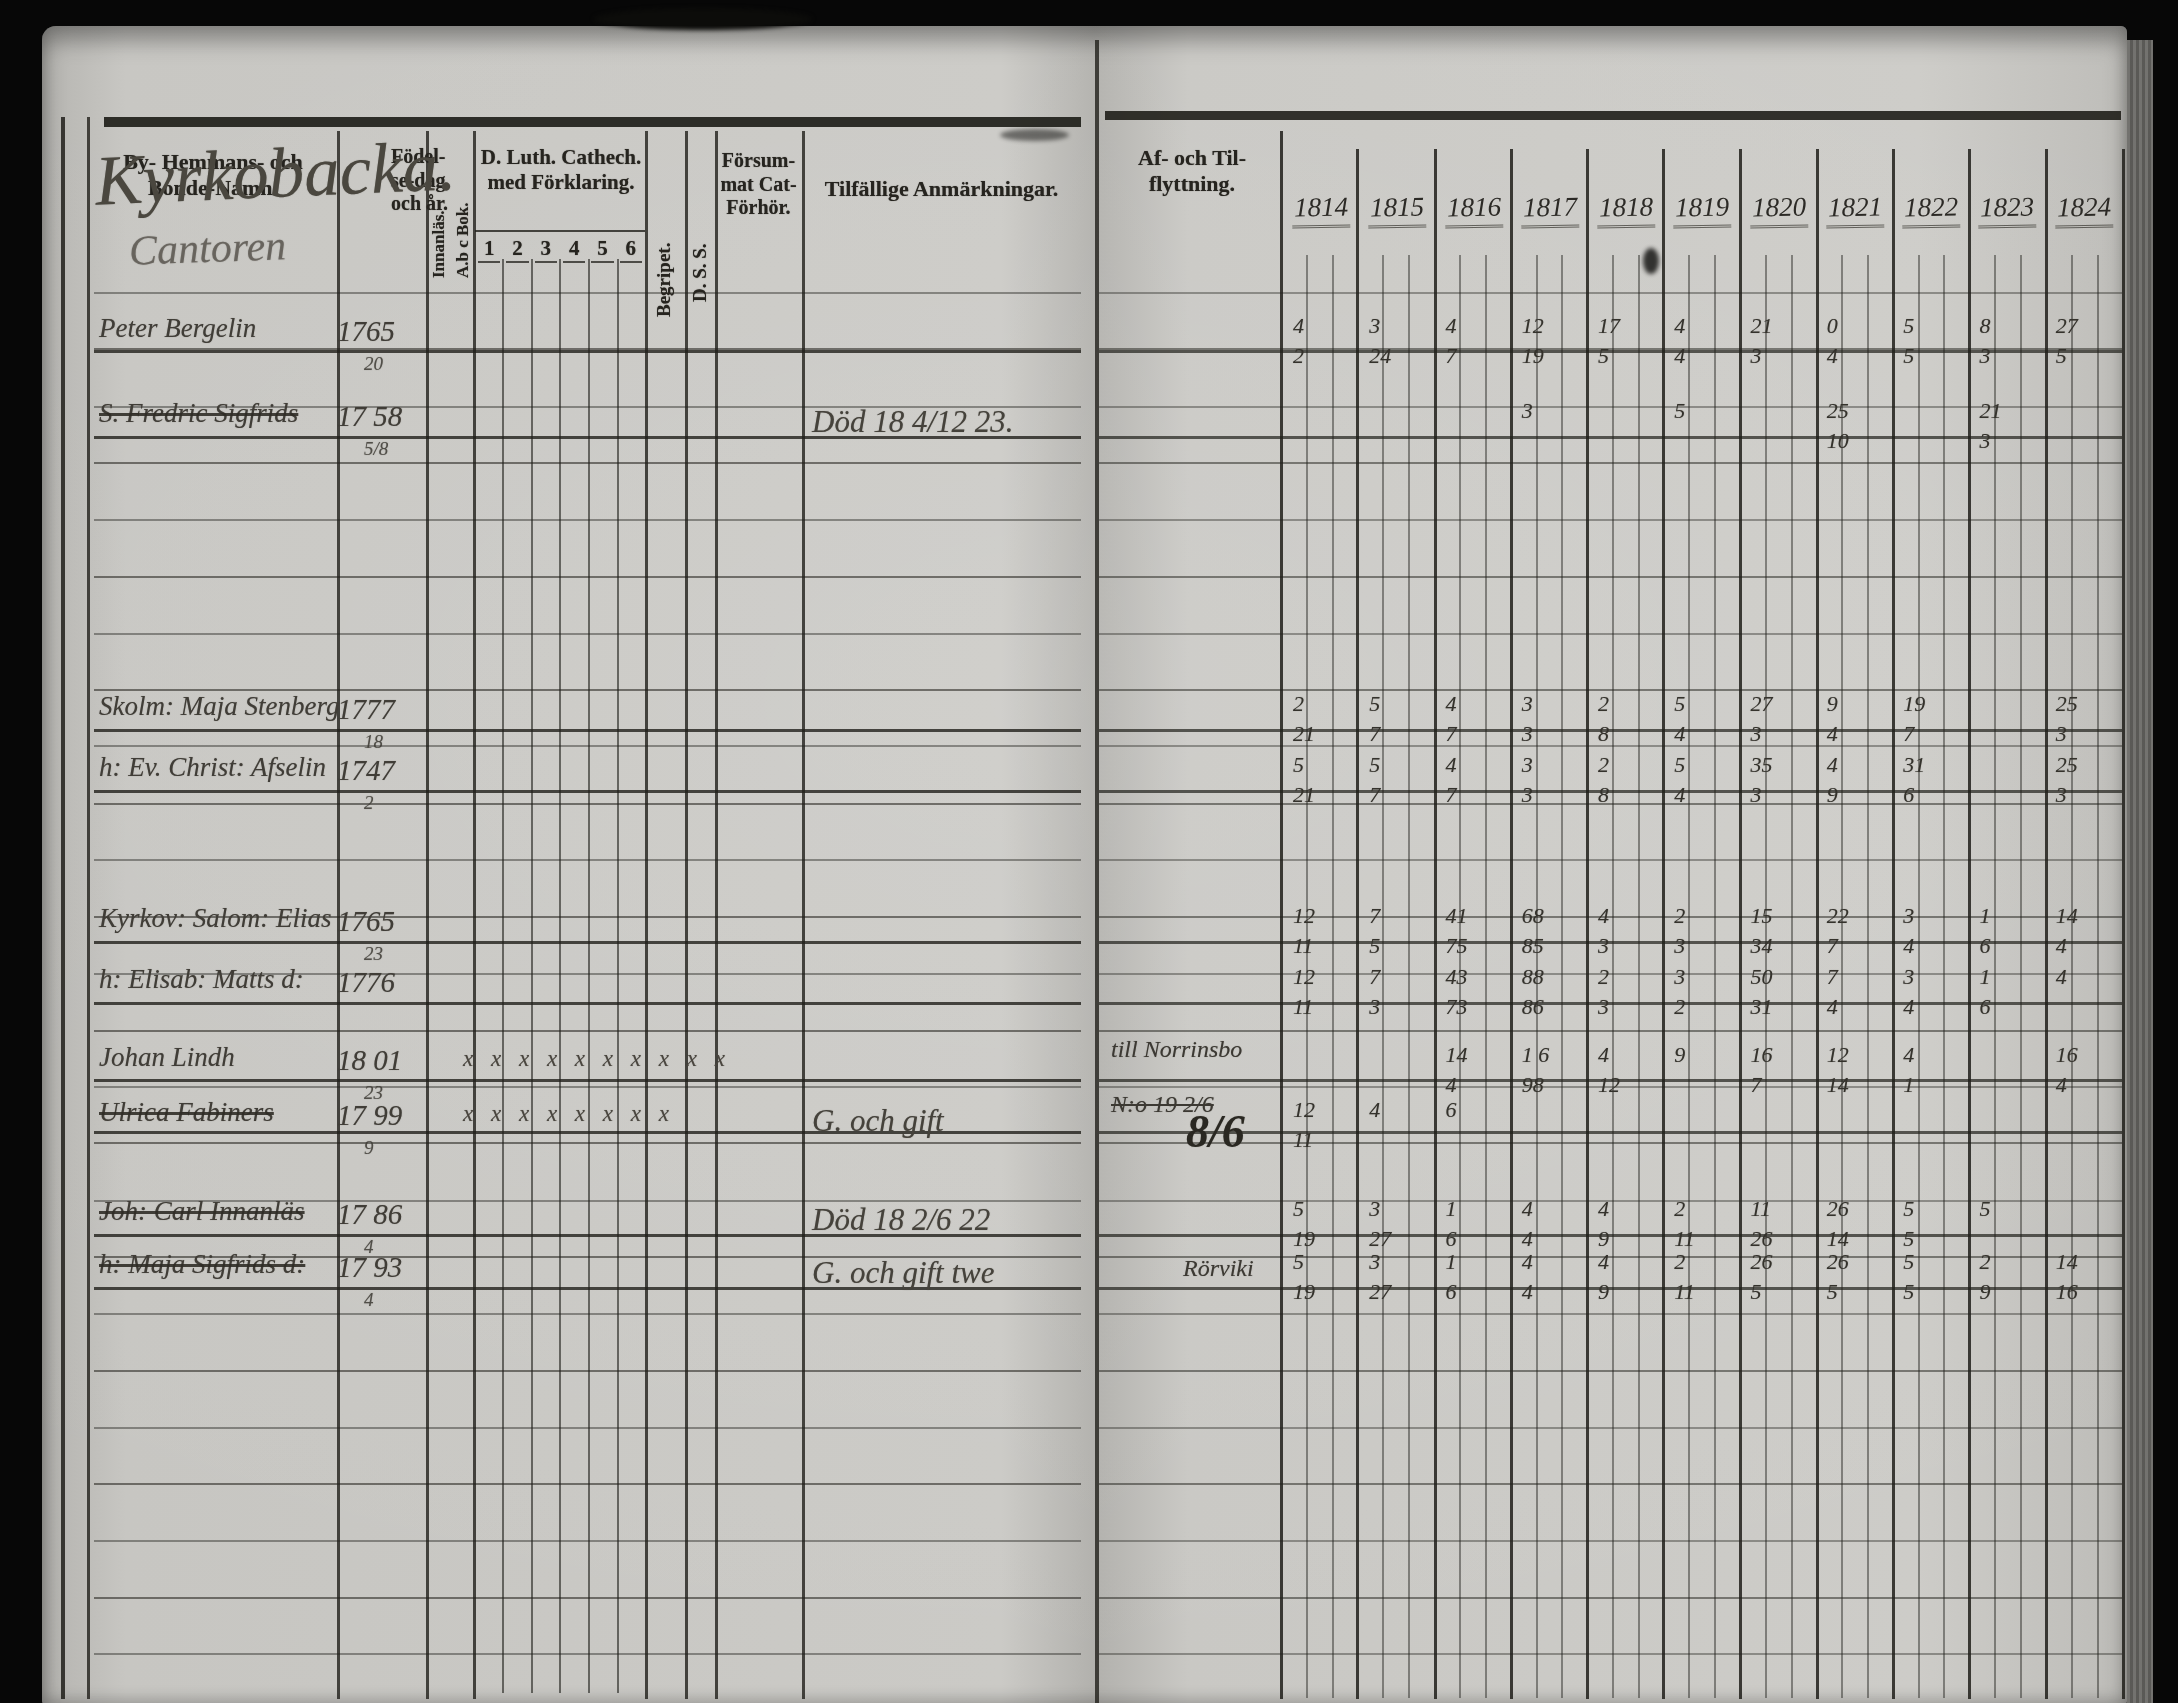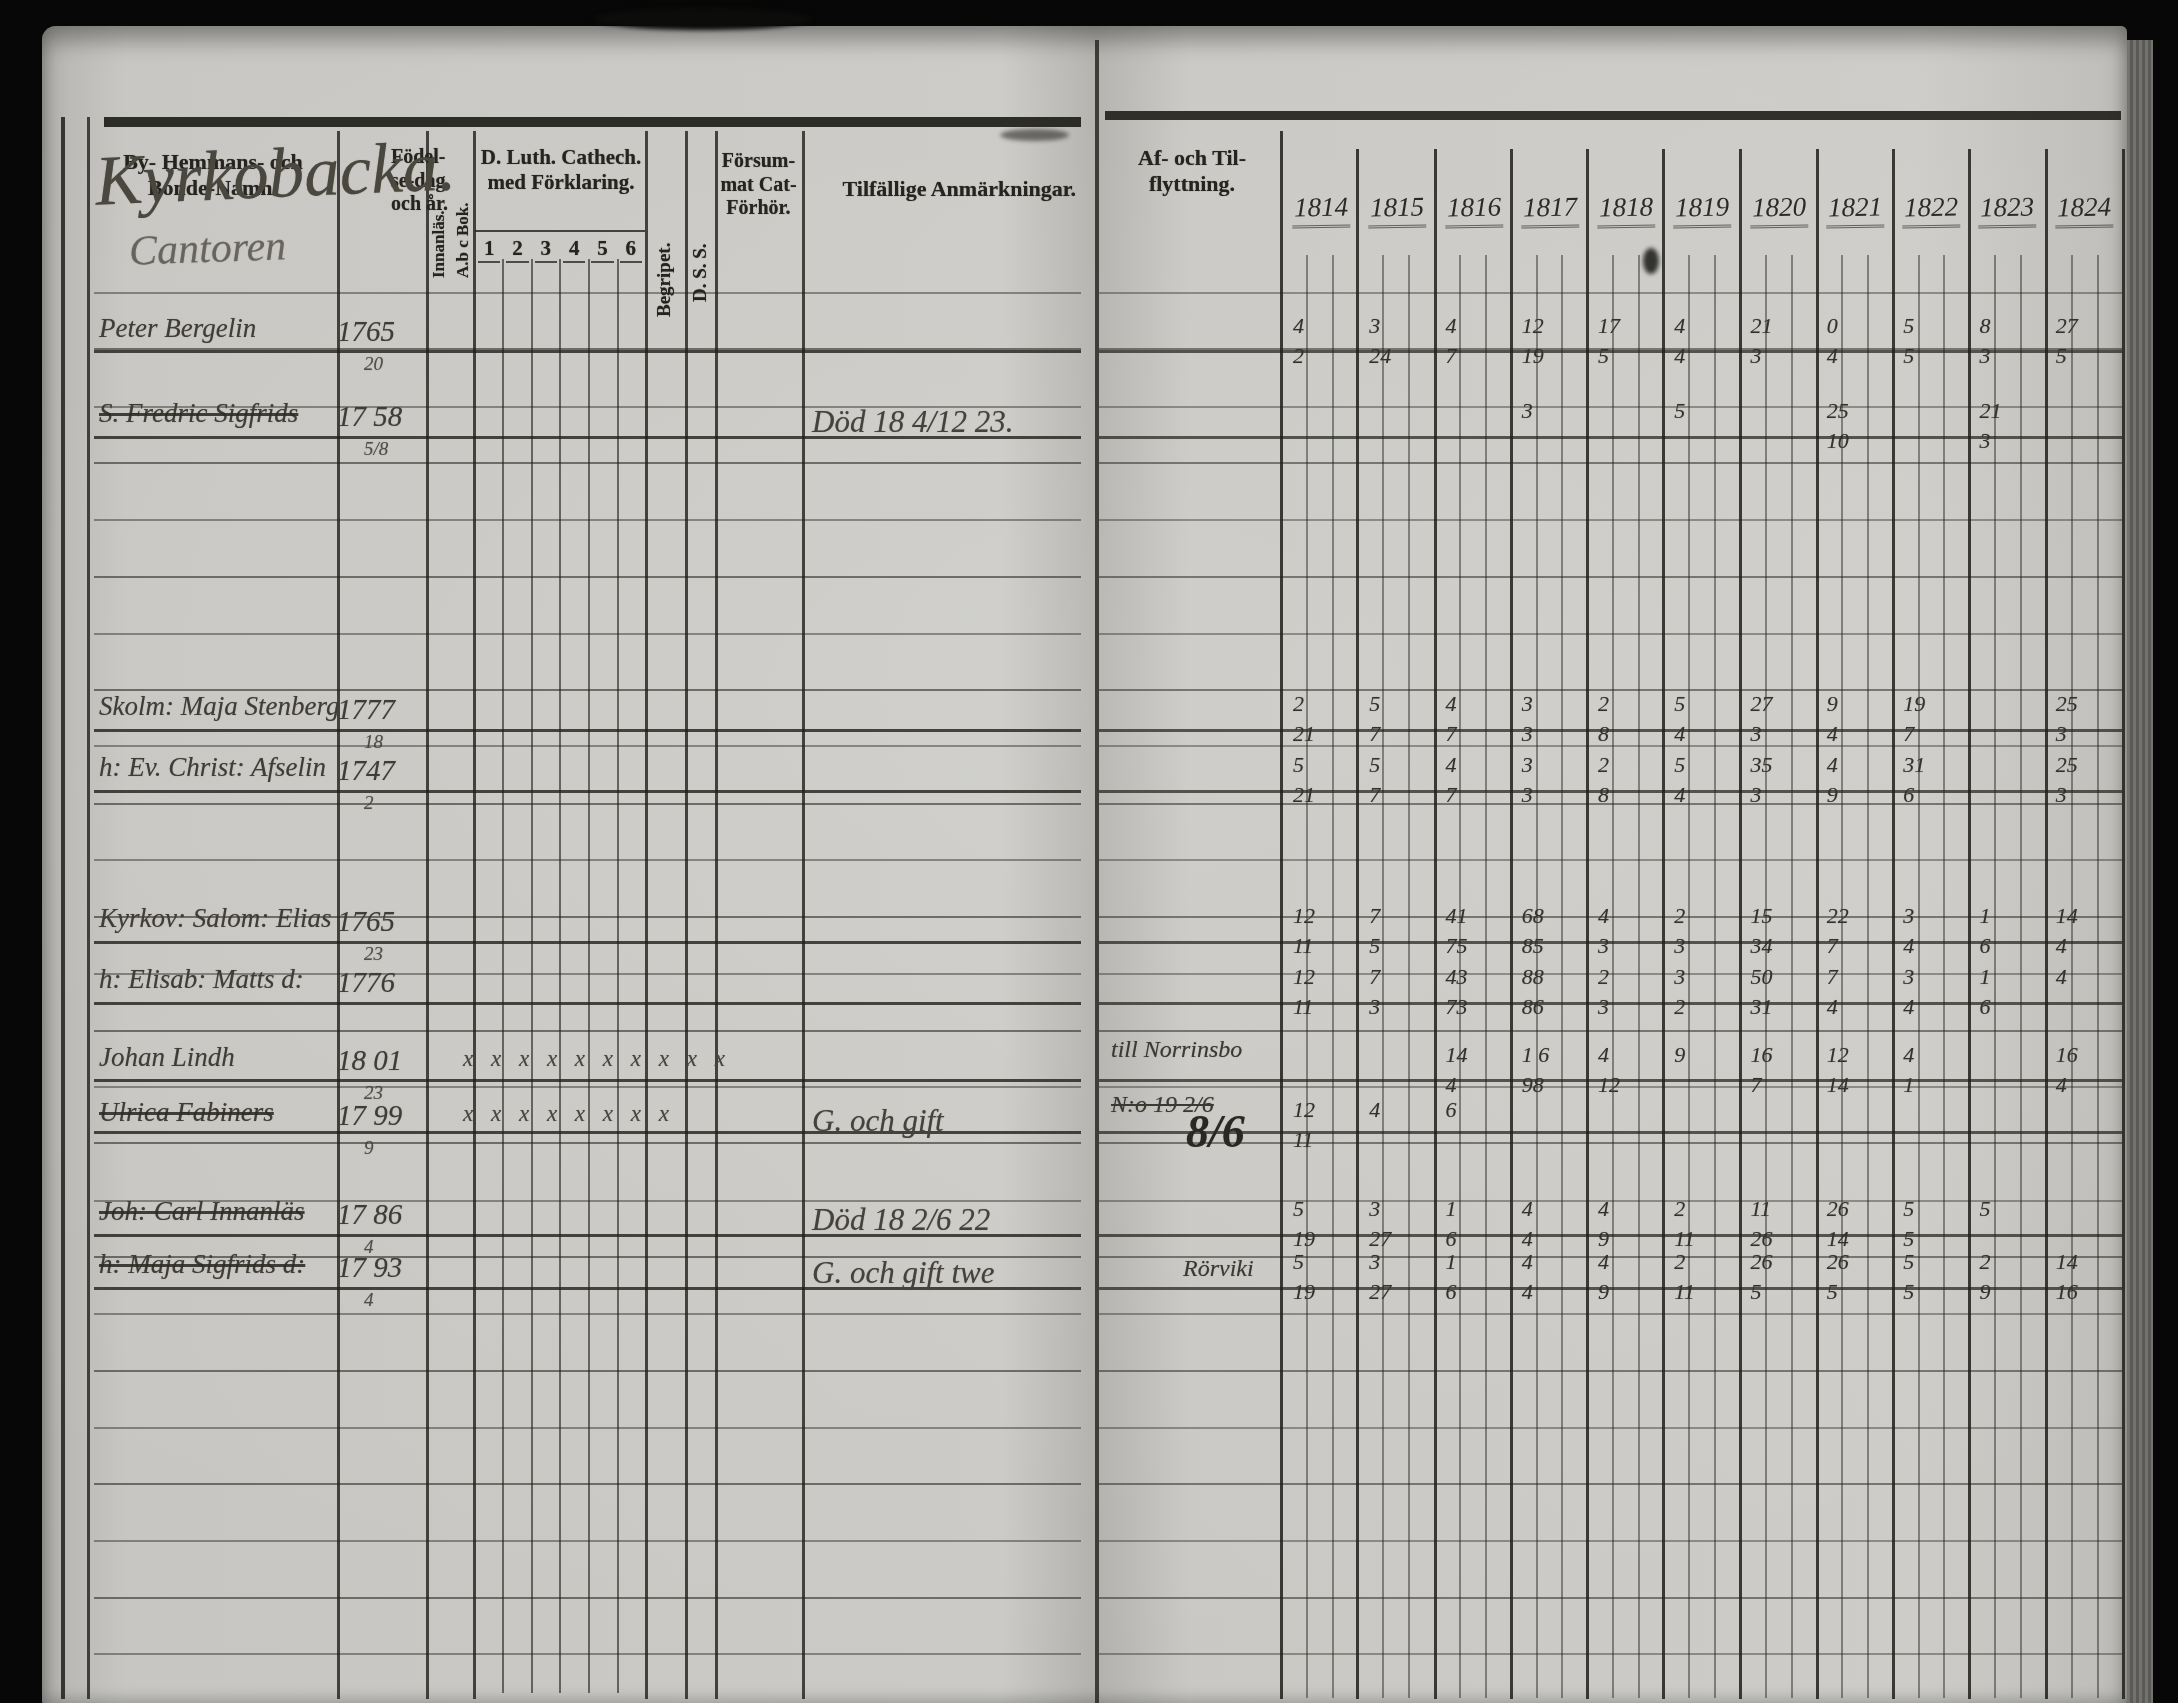--- a/index.html
+++ b/index.html
@@ -215,21 +215,21 @@
   </div>
   <div class="vwrap" style="left:645px;top:149px;width:38px;height:168px;">
     <span class="vtext" style="font-size:19px;">Begripet.</span>
   </div>
   <div class="vwrap" style="left:685px;top:153px;width:30px;height:149px;">
     <span class="vtext" style="font-size:19px;">D. S. S.</span>
   </div>
   <div class="pr ctr" style="left:717px;top:149px;width:83px;font-size:20px;">Försum-
 mat Cat-
 Förhör.</div>
-  <div class="pr ctr" style="left:807px;top:176px;width:269px;font-size:22px;text-align:right;">Tilfällige Anmärkningar.</div>
+  <div class="pr ctr" style="left:807px;top:176px;width:269px;font-size:22px;">Tilfällige Anmärkningar.</div>
 
   <div class="pr ctr" style="left:1107px;top:145px;width:170px;font-size:22px;">Af- och Til-
 flyttning.</div>
   <div class="years">
     <span><i>1814</i></span>
     <span><i>1815</i></span>
     <span><i>1816</i></span>
     <span><i>1817</i></span>
     <span><i>1818</i></span>
     <span><i>1819</i></span>

